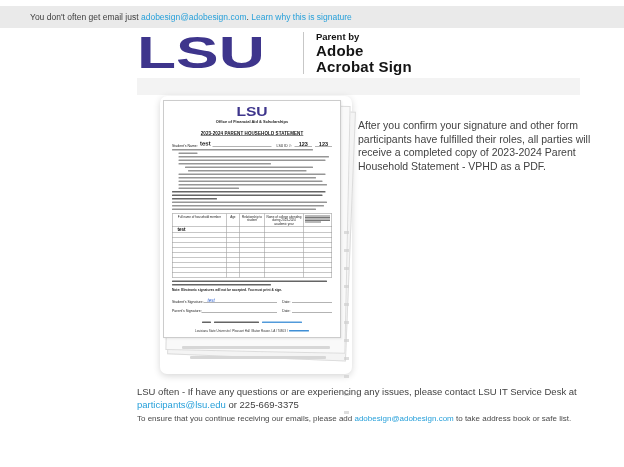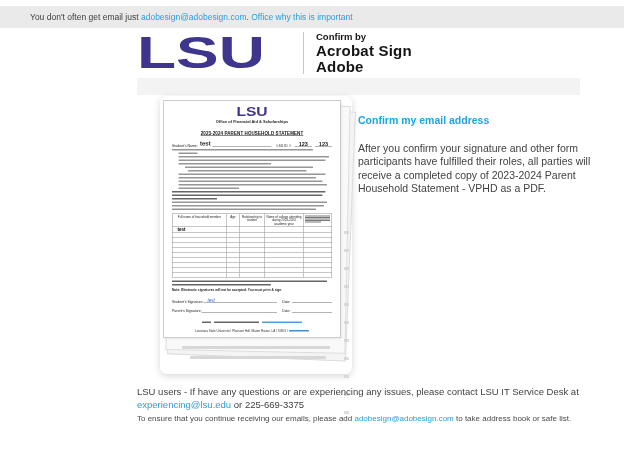--- a/index.html
+++ b/index.html
@@ -85,32 +85,32 @@
   .mail-footer { position:absolute; top:385px; left:137px; width:500px; }
   .mail-footer .line1 { font-size:9.5px; color:#3f3f3f; line-height:13px; }
   .mail-footer .line1 a { color:#27a0da; text-decoration:none; cursor:pointer; }
   .mail-footer .line2 { font-size:8px; color:#4a4a4a; margin-top:3px; }
   .mail-footer .line2 a { color:#27a0da; text-decoration:none; cursor:pointer; }
 </style>
 </head>
 <body>
 
 <div class="notice-banner">
-  <span>You don't often get email just </span><a>adobesign@adobesign.com</a><span>. </span><a>Office why this is important</a>
+  <span>You don't often get email just </span><a>adobesign@adobesign.com</a><span>. </span><a>Learn why this is signature</a>
 </div>
 
 <div class="logo-header">
   <div class="lsu-wordmark">
     <span>LSU</span>
   </div>
   <div class="hdr-divider"></div>
   <div class="powered-block">
-    <div class="powered-by">Confirm by</div>
+    <div class="powered-by">Parent by</div>
+    <div class="brand-line">Adobe</div>
     <div class="brand-line">Acrobat Sign</div>
-    <div class="brand-line">Adobe</div>
   </div>
 </div>
 
 <div class="gray-band"></div>
 
 <div class="doc-card">
   <div class="pstack p2"></div>
   <div class="pstack p1"></div>
   <div class="edge-ticks"></div>
   <div class="page">
@@ -273,25 +273,24 @@
       <div class="d-address">
         <span>Louisiana State University | Pleasant Hall | Baton Rouge, LA | 70803 |</span><span class="bl-inline"></span>
       </div>
     </div>
   </div>
   <div class="ghost g1"></div>
   <div class="ghost g2"></div>
 </div>
 
 <div class="message">
-  <a class="confirm-link">Confirm my email address</a>
   <div class="p2">After you confirm your signature and other form participants have fulfilled their roles, all parties will receive a completed copy of 2023-2024 Parent Household Statement - VPHD as a PDF.</div>
 </div>
 
 <div class="mail-footer">
   <div class="line1">
-    <span>LSU users - If have any questions or are experiencing any issues, please contact LSU IT Service Desk at</span><br>
-    <a>experiencing@lsu.edu</a><span> or 225-669-3375</span>
+    <span>LSU often - If have any questions or are experiencing any issues, please contact LSU IT Service Desk at</span><br>
+    <a>participants@lsu.edu</a><span> or 225-669-3375</span>
   </div>
   <div class="line2">
     <span>To ensure that you continue receiving our emails, please add </span><a>adobesign@adobesign.com</a><span> to take address book or safe list.</span>
   </div>
 </div>
 
 </body></html>

